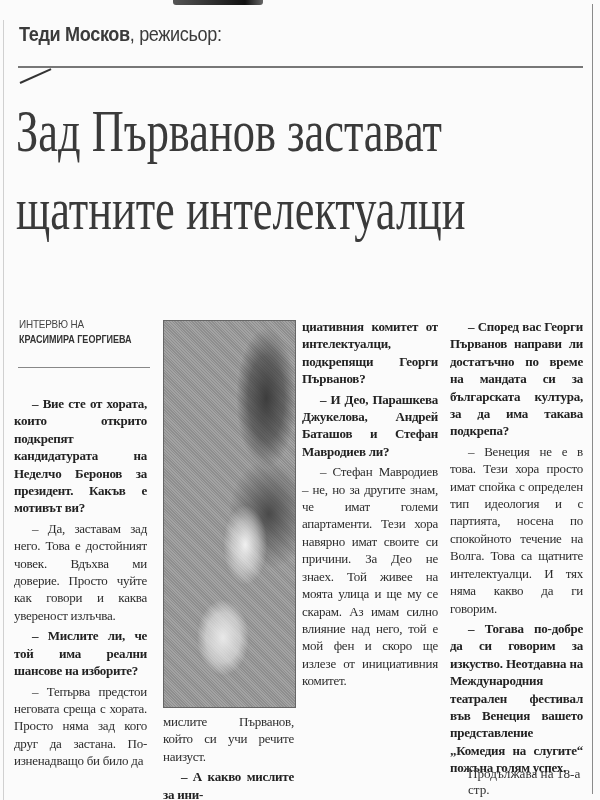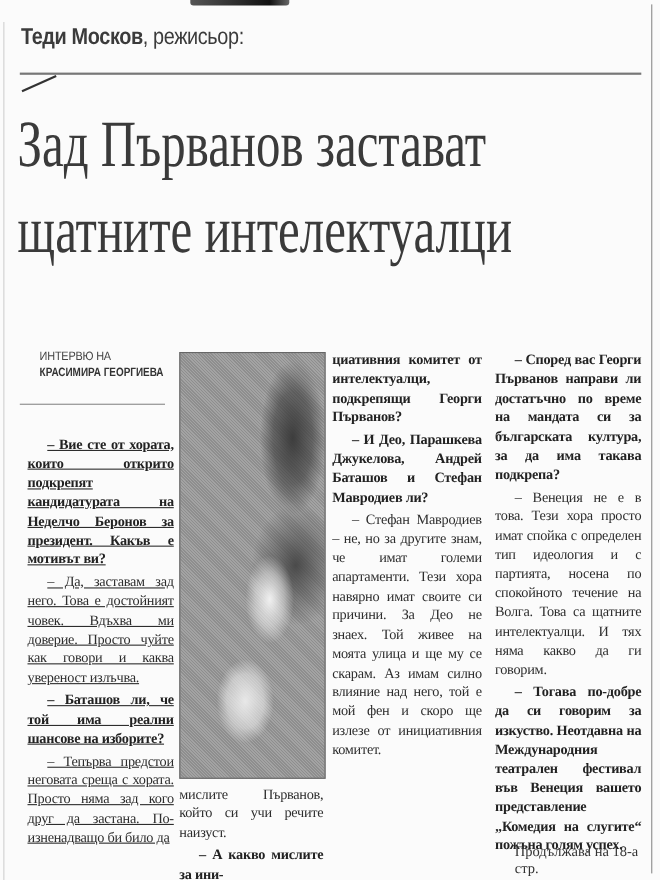--- a/index.html
+++ b/index.html
@@ -26,33 +26,33 @@
     position:absolute; left:16px; top:92px; margin:0;
     font-family:"Liberation Serif", "DejaVu Serif", serif;
     font-weight:normal; font-size:60px; line-height:78px; color:#3a3a3a;
     transform:scaleX(0.74); transform-origin:left top; white-space:nowrap;
   }
   .headline .line { display:block; }
   .headline-accent {
     position:absolute; left:20px; top:82px; width:34px; height:2px; background:#333;
     transform:rotate(-24deg); transform-origin:left center;
   }
-  .byline { position:absolute; left:19px; top:318px; font-family:"Liberation Sans","DejaVu Sans",sans-serif;margin-left:17px; }
+  .byline { position:absolute; left:19px; top:318px; font-family:"Liberation Sans","DejaVu Sans",sans-serif; }
   .byline .label { font-size:11px; color:#444; letter-spacing:-0.2px; display:block; transform:scaleX(0.9); transform-origin:left; }
   .byline .author { font-size:11px; font-weight:bold; color:#333; display:block; margin-top:3px; transform:scaleX(0.82); transform-origin:left; white-space:nowrap; }
   .byline-rule { position:absolute; left:18px; top:367px; width:132px; height:1px; background:#888; }
 
   .col {
     position:absolute; font-size:13px; line-height:17.4px; text-align:justify;
     color:#2d2d2d; letter-spacing:-0.25px;
   }
   .col p { margin:0 0 3px 0; text-indent:18px; }
   .col p.q { font-weight:bold; color:#222; }
   .col p.cont { text-indent:0; }
-  .col1 { left:25px; top:395px; width:133px;text-decoration:underline; }
+  .col1 { left:14px; top:395px; width:133px; }
   .col2-text { left:163px; top:713px; width:131px; }
   .col3 { left:302px; top:318px; width:136px; }
   .col4 { left:450px; top:318px; width:133px; }
   .continued {
     position:absolute; left:468px; top:766px; font-size:13.2px; color:#333;
   }
   .photo {
     position:absolute; left:163px; top:320px; width:131px; height:386px;
     background:
       radial-gradient(ellipse 30px 70px at 78% 20%, #3d3d3d 0%, rgba(60,60,60,0.6) 60%, transparent 100%),
@@ -84,21 +84,21 @@
 
 <div class="byline">
   <span class="label">ИНТЕРВЮ НА</span>
   <span class="author">КРАСИМИРА ГЕОРГИЕВА</span>
 </div>
 <div class="byline-rule"></div>
 
 <div class="col col1">
   <p class="q">– Вие сте от хората, които открито подкрепят кандидатурата на Неделчо Беронов за президент. Какъв е мотивът ви?</p>
   <p>– Да, заставам зад него. Това е достойният човек. Вдъхва ми доверие. Просто чуйте как говори и каква увереност излъчва.</p>
-  <p class="q">– Баташов ли, че той има реални шансове на изборите?</p>
+  <p class="q">– Мислите ли, че той има реални шансове на изборите?</p>
   <p>– Тепърва предстои неговата среща с хората. Просто няма зад кого друг да застана. По-изненадващо би било да</p>
 </div>
 
 <div class="photo"></div>
 
 <div class="col col2-text">
   <p class="cont">мислите Първанов, който си учи речите наизуст.</p>
   <p class="q">– А какво мислите за ини-</p>
 </div>
 

